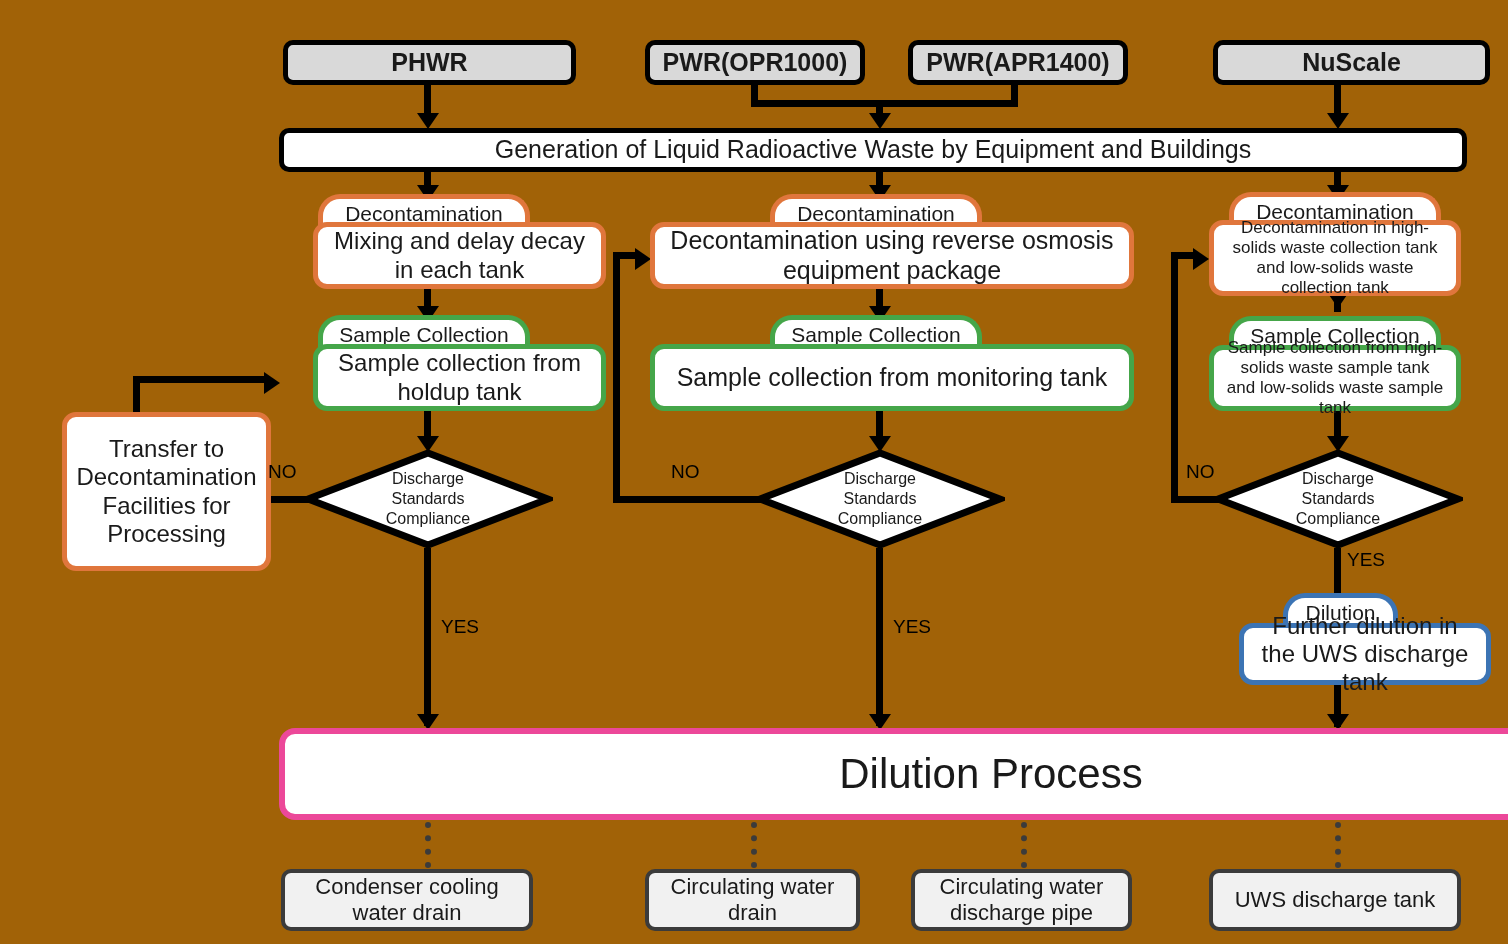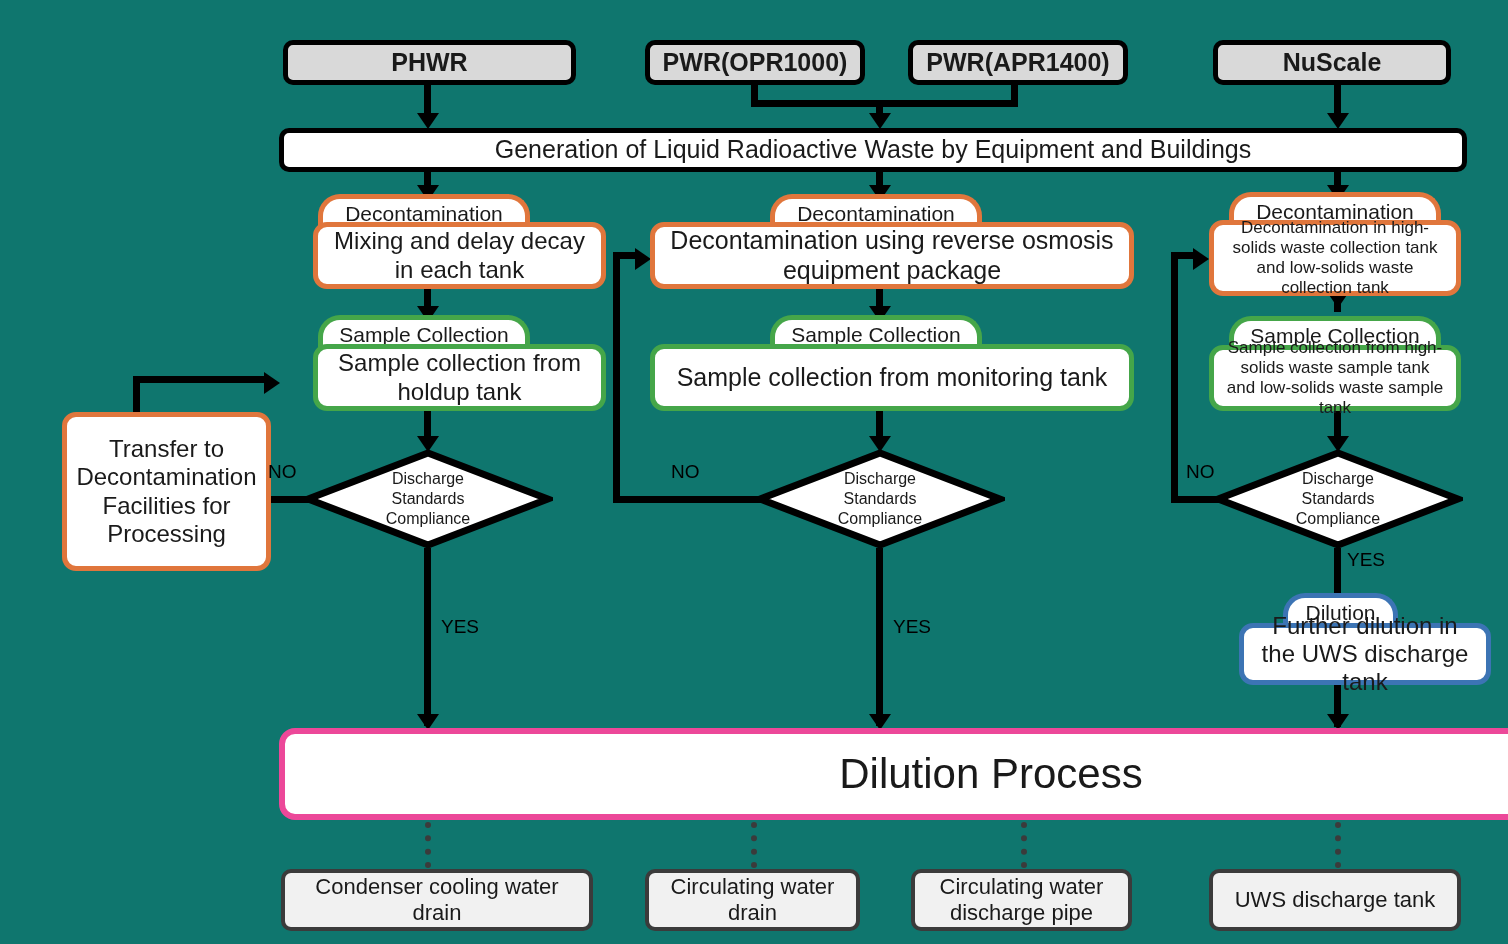--- a/index.html
+++ b/index.html
@@ -5,21 +5,21 @@
 <style>
   html,body{margin:0;padding:0;background:#ffffff;}
   body{
     font-family:"Liberation Sans","DejaVu Sans",sans-serif;
     color:#1a1a1a;
   }
   #canvas{
     position:relative;
     width:1508px;
     height:944px;
-    background:#0f766e;
+    background:#a16207;
     overflow:hidden;
   }
   
   .node{
     position:absolute;
     box-sizing:border-box;
     display:flex;
     align-items:center;
     justify-content:center;
     text-align:center;
@@ -145,21 +145,21 @@
 
   <div class="node src" style="left:283px;top:40px;width:293px;height:45px;">
     <span>PHWR</span>
   </div>
   <div class="node src" style="left:645px;top:40px;width:220px;height:45px;">
     <span>PWR(OPR1000)</span>
   </div>
   <div class="node src" style="left:908px;top:40px;width:220px;height:45px;">
     <span>PWR(APR1400)</span>
   </div>
-  <div class="node src" style="left:1213px;top:40px;width:238px;height:45px;">
+  <div class="node src" style="left:1213px;top:40px;width:277px;height:45px;">
     <span>NuScale</span>
   </div>
 
   <div class="vline" style="left:424px;top:85px;width:7px;height:32px;"></div>
   <div class="arrowdown" style="left:417px;top:113px;"></div>
 
   <div class="vline" style="left:751px;top:85px;width:7px;height:22px;"></div>
   <div class="vline" style="left:1011px;top:85px;width:7px;height:22px;"></div>
   <div class="hline" style="left:751px;top:100px;width:267px;height:7px;"></div>
   <div class="vline" style="left:876px;top:100px;width:7px;height:17px;"></div>
@@ -322,21 +322,21 @@
 
   <div class="node t-xl" style="left:279px;top:728px;width:1424px;height:92px;border:6px solid #ec4899;border-radius:16px;">
     <span>Dilution Process</span>
   </div>
 
   <div class="dotted" style="left:425px;top:822px;height:46px;"></div>
   <div class="dotted" style="left:751px;top:822px;height:46px;"></div>
   <div class="dotted" style="left:1021px;top:822px;height:46px;"></div>
   <div class="dotted" style="left:1335px;top:822px;height:46px;"></div>
 
-  <div class="node term" style="left:281px;top:869px;width:312px;height:62px;padding:0 10px;">
+  <div class="node term" style="left:281px;top:869px;width:252px;height:62px;padding:0 10px;">
     <span>Condenser cooling water drain</span>
   </div>
   <div class="node term" style="left:645px;top:869px;width:215px;height:62px;padding:16px 10px;">
     <span>Circulating water drain</span>
   </div>
   <div class="node term" style="left:1209px;top:869px;width:252px;height:62px;padding:0 10px;">
     <span>UWS discharge tank</span>
   </div>
   <div class="node term" style="left:911px;top:869px;width:221px;height:62px;padding:0 10px;">
     <span>Circulating water discharge pipe</span>

